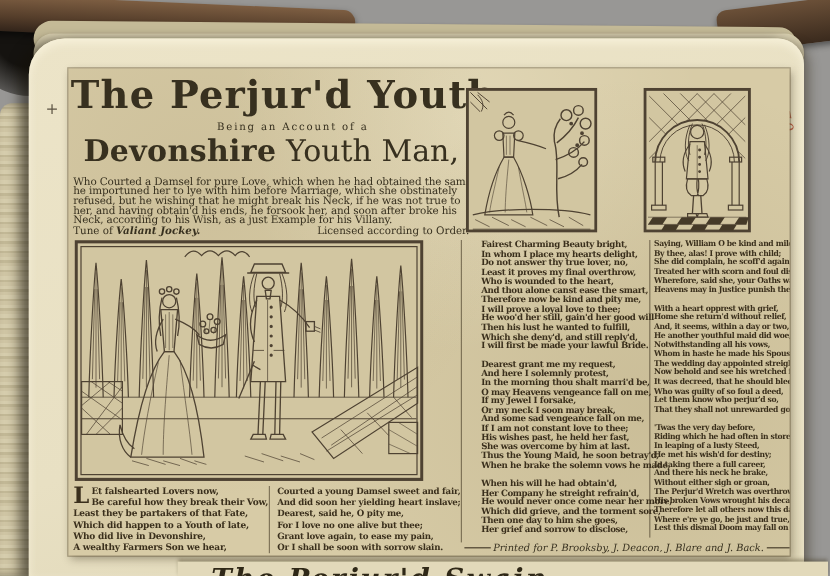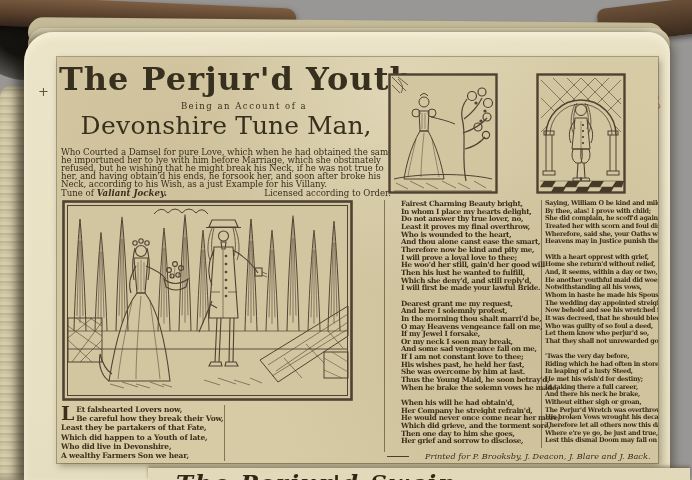--- a/index.html
+++ b/index.html
@@ -30,38 +30,38 @@
     background:
       radial-gradient(circle at 18% 25%,rgba(120,98,55,.10),transparent 45%),
       radial-gradient(circle at 80% 70%,rgba(110,92,50,.12),transparent 50%),
       radial-gradient(circle at 55% 10%,rgba(255,250,230,.25),transparent 40%),
       #d7cba6;
     box-shadow:0 0 0 1px rgba(95,82,50,.45),2px 3px 7px rgba(55,45,25,.4);}
   .t1{position:absolute;left:2px;top:3px;width:334px;text-align:center;font-size:32px;letter-spacing:1px;
     font-weight:600;white-space:nowrap;}
   .t2{position:absolute;left:20px;top:44px;width:334px;text-align:center;font-size:8.5px;letter-spacing:1.5px;}
   .t3{position:absolute;left:2px;top:54px;width:334px;text-align:center;font-size:25px;white-space:nowrap;}
-  .bl{font-weight:400;letter-spacing:.3px;}
+  .bl{font-weight:700;letter-spacing:.3px;}
   .summary{position:absolute;left:4px;top:91px;width:330px;font-size:8.7px;line-height:8.1px;
     letter-spacing:-.1px;white-space:nowrap;}
   .tuneline{position:absolute;left:4px;top:131px;width:330px;display:flex;justify-content:space-between;
     font-size:8.6px;text-align:right;}
   .tuneline .it{font-style:italic;font-weight:700;}
   .cutL{position:absolute;left:5px;top:143px;}
   .vdiv{position:absolute;width:1px;background:rgba(58,48,28,.55);}
   .col{position:absolute;white-space:nowrap;color:#3a2f1c;}
   .midcol{left:344px;top:143px;width:150px;font-size:7.2px;line-height:7.66px;font-weight:700;letter-spacing:-.3px;}
   .rightcol{left:488px;top:143px;width:114px;font-size:6.7px;line-height:7.66px;font-weight:700;letter-spacing:-.3px;
     transform:scaleX(.95);transform-origin:left top;}
   .stanza{position:absolute;top:348px;font-size:7.5px;line-height:9.2px;font-weight:700;letter-spacing:-.2px;
     white-space:nowrap;color:#3a2f1c;}
   .st1{left:4px;width:160px;}
   .st2{left:174px;width:158px;font-size:7.2px;}
   .dc{float:left;font-size:19px;line-height:17px;margin:0 2px 0 0;font-weight:700;}
-  .imprintrow{position:absolute;left:330px;top:394px;width:272px;display:flex;align-items:center;gap:16px;
+  .imprintrow{position:absolute;left:330px;top:394px;width:272px;display:flex;align-items:center;gap:2px;
     font-size:8.2px;font-style:italic;}
   .imprintrow .dash{flex:0 0 22px;border-top:1px solid #4a3f2c;height:0;}
   .imprintrow .txt{white-space:nowrap;}
   .cutS1{position:absolute;left:331px;top:16px;}
   .cutS2{position:absolute;left:479px;top:16px;}
   .next-strip{position:absolute;left:148px;top:468px;width:542px;height:12px;overflow:hidden;
     background:#e2d9ba;box-shadow:0 -2px 3px rgba(60,50,25,.4);}
   .next-strip span{position:absolute;left:28px;top:1px;font-size:23px;font-weight:800;color:#2f2817;
     letter-spacing:2px;font-style:italic;}
   svg{display:block;}
@@ -78,21 +78,21 @@
   <div class="edge2"></div>
   <div class="left-stack"></div>
 
   <div class="album">
     <div class="cross">+</div>
     <div class="shelfmark">370</div>
 
     <div class="sheet">
       <div class="t1">The Perjur'd Youth:</div>
       <div class="t2">Being an Account of a</div>
-      <div class="t3"><span class="bl">Devonshire</span><span> Tune Man,</span></div>
+      <div class="t3"><span class="bl">Devonshire</span><span> Youth Man,</span></div>
       <div class="summary">Who Courted a Damsel for pure Love, which when he had obtained the same<br>he importuned her to lye with him before Marriage, which she obstinately<br>refused, but he wishing that he might break his Neck, if he was not true to<br>her, and having obtain'd his ends, he forsook her, and soon after broke his<br>Neck, according to his Wish, as a just Example for his Villany.</div>
       <div class="tuneline">
         <span><span>Tune of </span><span class="it">Valiant Jockey.</span></span>
         <span>Licensed according to Order.</span>
       </div>
 
       <div class="cutL">
         <svg width="291" height="201" viewBox="0 0 291 201" stroke="#4e4232" fill="none" stroke-width="1">
           <rect x="1.5" y="1.5" width="288" height="198" fill="#d2c6a1" stroke-width="2.6"></rect>
           <rect x="5.5" y="5.5" width="280" height="190"></rect>
@@ -266,20 +266,21 @@
       </div>
 
       <div class="vdiv" style="left:327px;top:143px;height:252px;"></div>
       <div class="vdiv" style="left:484px;top:143px;height:248px;"></div>
       <div class="vdiv" style="left:167px;top:348px;height:56px;"></div>
 
       <div class="col midcol">Fairest Charming Beauty bright,<br>In whom I place my hearts delight,<br>Do not answer thy true lover, no,<br>Least it proves my final overthrow,<br>Who is wounded to the heart,<br>And thou alone canst ease the smart,<br>Therefore now be kind and pity me,<br>I will prove a loyal love to thee;<br>He woo'd her still, gain'd her good will<br>Then his lust he wanted to fulfill,<br>Which she deny'd, and still reply'd,<br>I will first be made your lawful Bride.<br>&nbsp;<br>Dearest grant me my request,<br>And here I solemnly protest,<br>In the morning thou shalt marri'd be,<br>O may Heavens vengeance fall on me,<br>If my Jewel I forsake,<br>Or my neck I soon may break,<br>And some sad vengeance fall on me,<br>If I am not constant love to thee;<br>His wishes past, he held her fast,<br>She was overcome by him at last.<br>Thus the Young Maid, he soon betray'd,<br>When he brake the solemn vows he made,<br>&nbsp;<br>When his will he had obtain'd,<br>Her Company he streight refrain'd,<br>He would never once come near her more,<br>Which did grieve, and the torment sore,<br>Then one day to him she goes,<br>Her grief and sorrow to disclose,</div>
       <div class="col rightcol">Saying, William O be kind and mild,<br>By thee, alas! I prove with child;<br>She did complain, he scoff'd again,<br>Treated her with scorn and foul disdain,<br>Wherefore, said she, your Oaths was free,<br>Heavens may in Justice punish thee.<br>&nbsp;<br>With a heart opprest with grief,<br>Home she return'd without relief,<br>And, it seems, within a day or two,<br>He another youthful maid did woe,<br>Notwithstanding all his vows,<br>Whom in haste he made his Spouse,<br>The wedding day appointed streight,<br>Now behold and see his wretched fate,<br>It was decreed, that he should bleed,<br>Who was guilty of so foul a deed,<br>Let them know who perjur'd so,<br>That they shall not unrewarded go.<br>&nbsp;<br>'Twas the very day before,<br>Riding which he had often in store,<br>In leaping of a lusty Steed,<br>He met his wish'd for destiny;<br>In taking there a full career,<br>And there his neck he brake,<br>Without either sigh or groan,<br>The Perjur'd Wretch was overthrown,<br>His broken Vows wrought his decay,<br>Therefore let all others now this day,<br>Where e're ye go, be just and true,<br>Lest this dismal Doom may fall on you.</div>
 
       <div class="stanza st1"><span class="dc">L</span><span>Et falshearted Lovers now,<br>Be careful how they break their Vow,<br>Least they be partakers of that Fate,<br>Which did happen to a Youth of late,<br>Who did live in Devonshire,<br>A wealthy Farmers Son we hear,</span></div>
+      <div class="stanza st2">Courted a young Damsel sweet and fair,<br>And did soon her yielding heart inslave;<br>Dearest, said he, O pity me,<br>For I love no one alive but thee;<br>Grant love again, to ease my pain,<br>Or I shall be soon with sorrow slain.</div>
 
       <div class="imprintrow">
         <span class="dash"></span>
         <span class="txt">Printed for P. Brooksby, J. Deacon, J. Blare and J. Back.</span>
         <span class="dash"></span>
       </div>
     </div>
   </div>
 
   <div class="next-strip">

